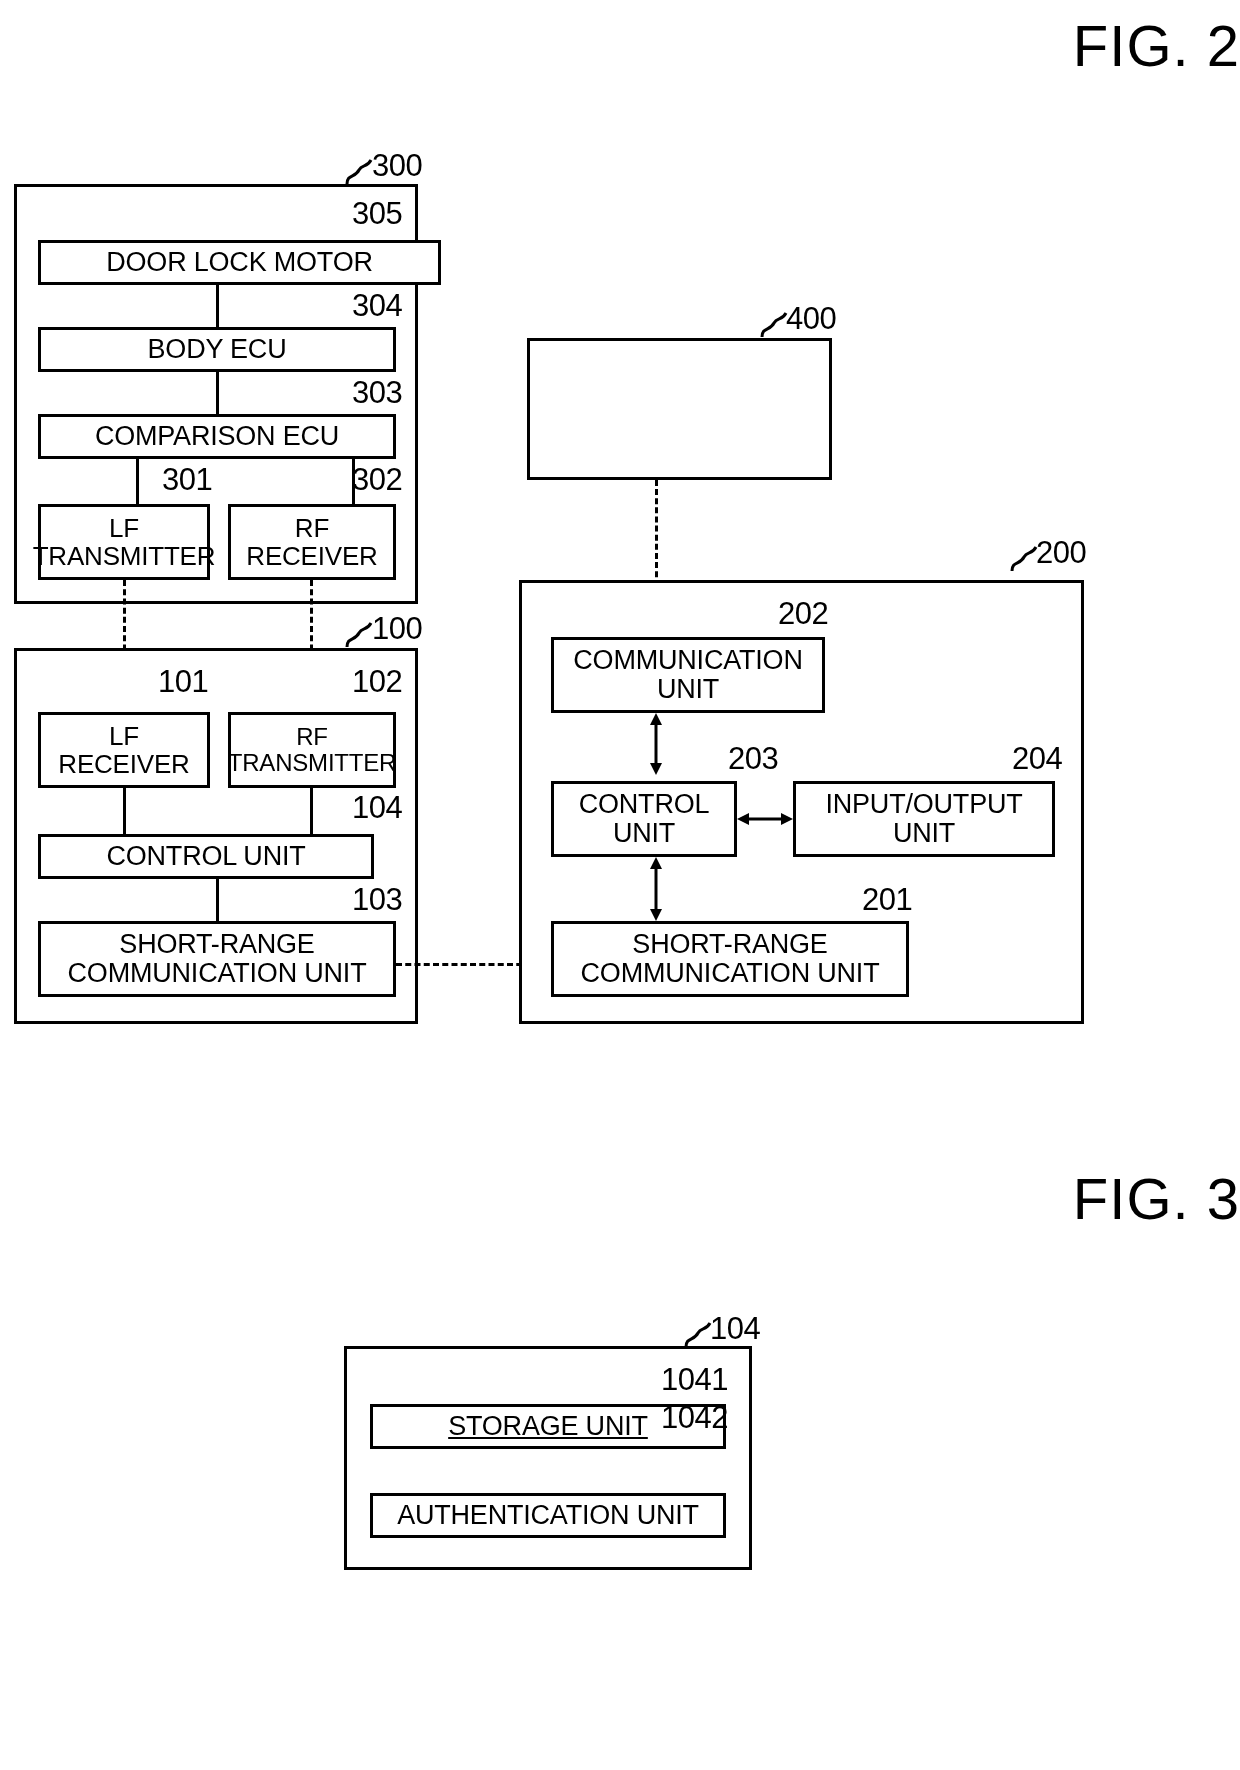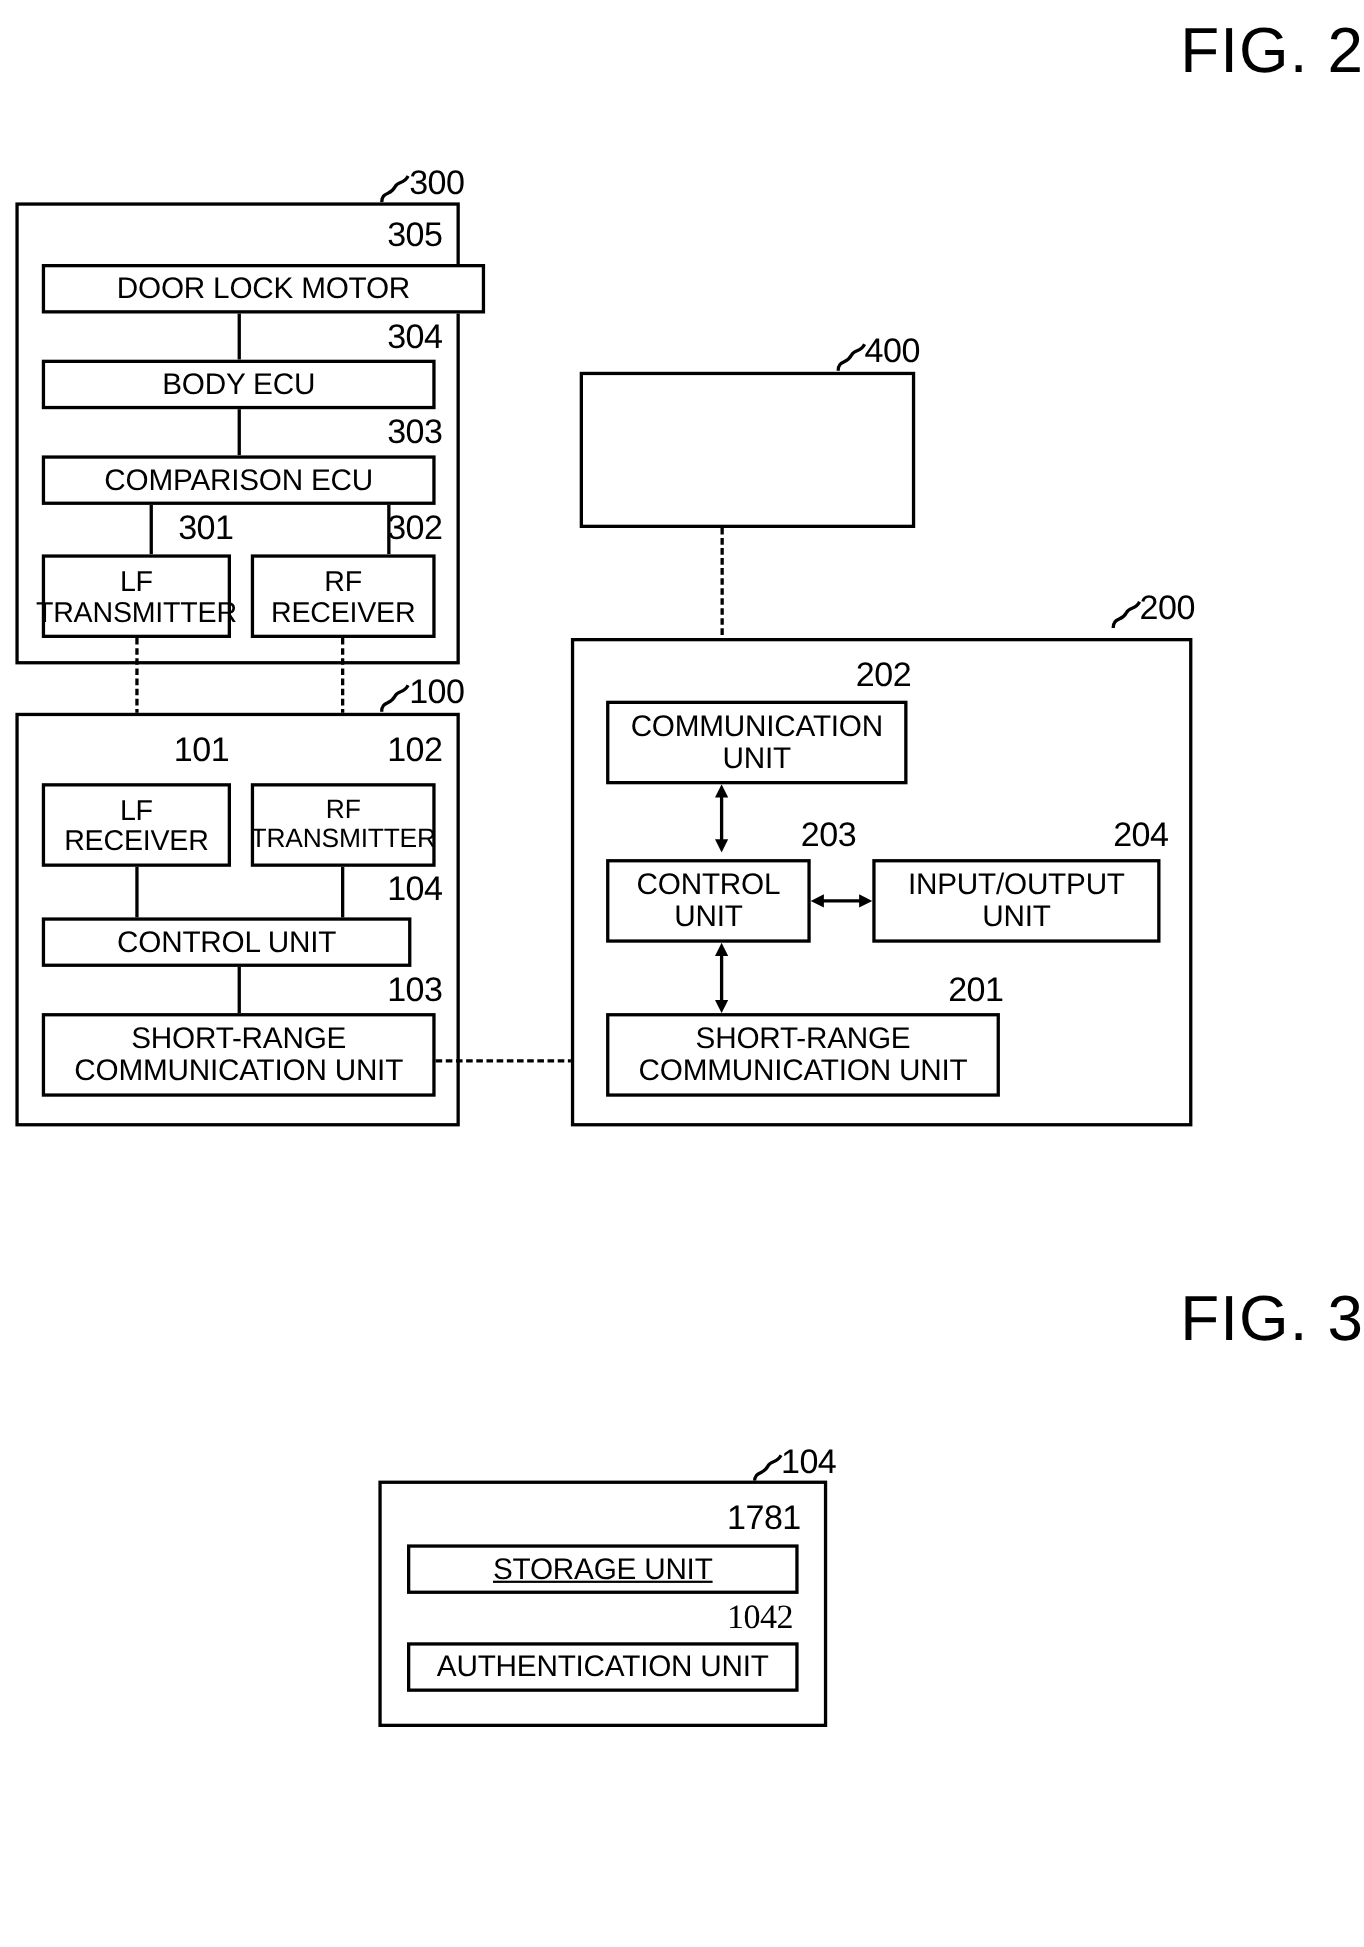--- a/index.html
+++ b/index.html
@@ -266,25 +266,25 @@
 
   <div class="lead" style="left:684px; top:1315px;">
     <svg width="40" height="34" viewBox="0 0 40 34">
       <path d="M2 32 C 2 22, 10 26, 14 18 C 17 12, 22 16, 26 8" fill="none" stroke="#000" stroke-width="3"></path>
     </svg>
   </div>
   <div class="ref" style="left:710px; top:1311px;">104</div>
 
   <div class="outer-box" style="left:344px; top:1346px; width:408px; height:224px;"></div>
 
-  <div class="ref" style="left:661px; top:1362px;">1781</div>
+  <div class="ref" style="left:661px; top:1362px;">1041</div>
 
   <div class="unit-box" style="left:370px; top:1404px; width:356px; height:45px;text-decoration:underline;">
     <span class="lbl">STORAGE UNIT</span>
   </div>
 
-  <div class="ref" style="left:661px; top:1452px;font-family:Liberation Serif, serif;">1042</div>
+  <div class="ref" style="left:661px; top:1400px;">1042</div>
 
   <div class="unit-box" style="left:370px; top:1493px; width:356px; height:45px;">
     <span class="lbl">AUTHENTICATION UNIT</span>
   </div>
 
 </div>
 
 </body></html>

